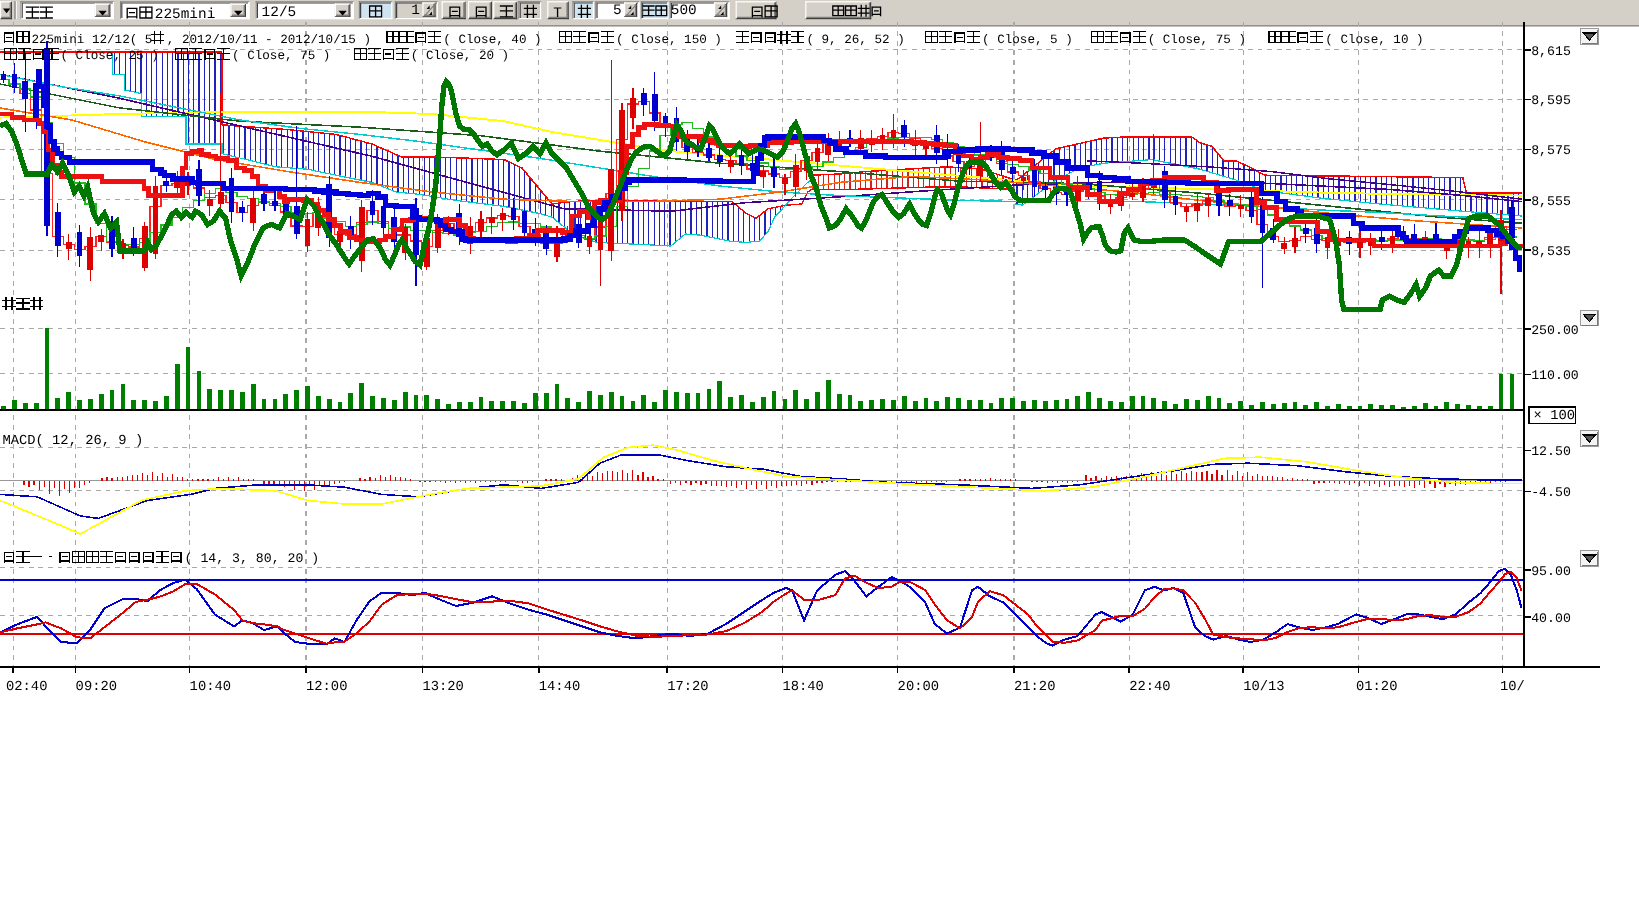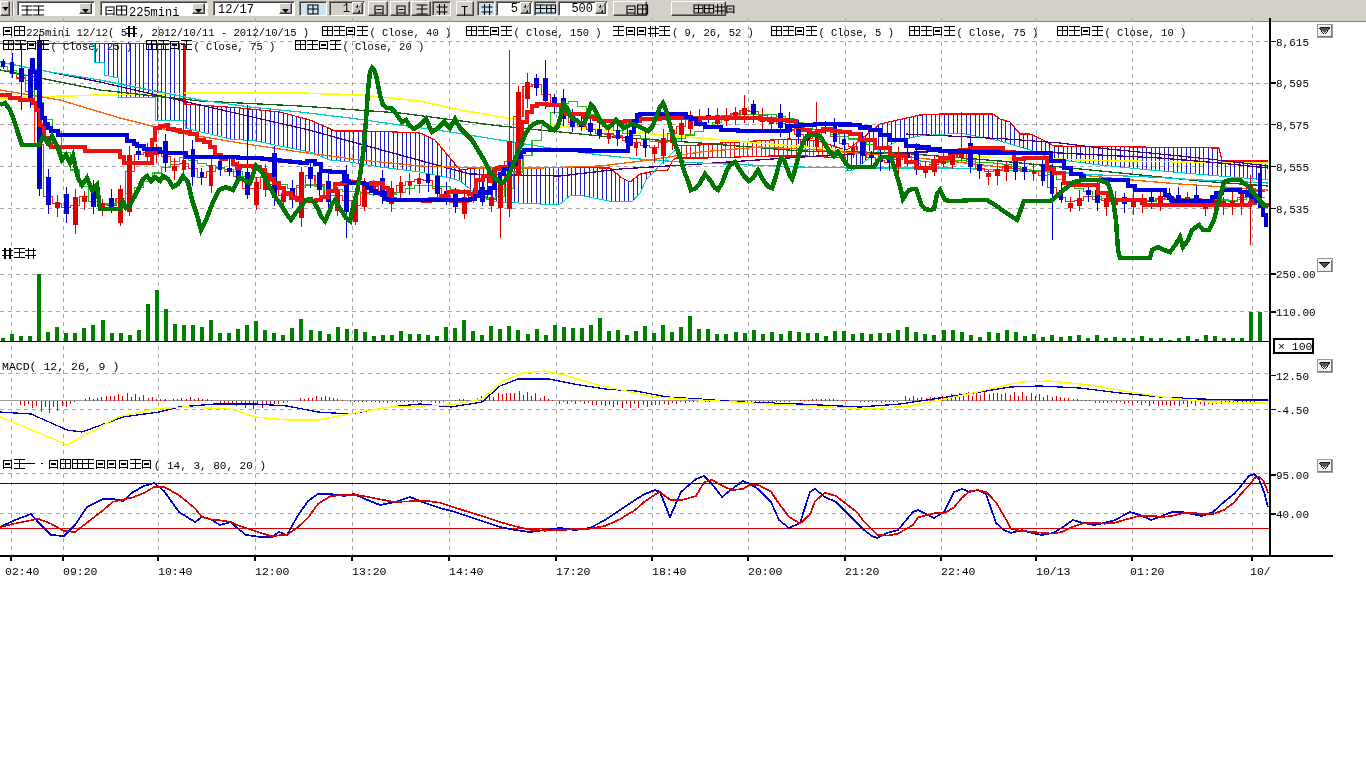--- a/index.html
+++ b/index.html
@@ -25,21 +25,21 @@
       <div style="margin:1px 0 0 3px"><svg width="25" height="13" style="position:relative;top:0px;display:inline-block;vertical-align:top">
           <path d="M1.5,3.0h9 M2.0,2.5v9 M10.0,2.5v9 M1.5,10.0h9 M3.5,6.5h5 M12.6,2.0h10v9h-10z M17.6,2.0v9 M12.6,6.0h10" fill="none" stroke="#000" stroke-width="1.1"></path>
         </svg><span style="font:12px 'Liberation Mono',monospace;position:relative;top:-2px">225mini</span></div>
     </div>
     <div style="position:absolute;left:192px;top:3px;width:13px;height:11px;background:#d4d0c8;border-top:1px solid #fff;border-left:1px solid #fff;border-right:1px solid #404040;border-bottom:1px solid #404040;box-shadow:inset -1px -1px 0 #808080;">
       <svg width="11" height="9" style="display:block;margin:2px auto 0">
         <path d="M2,3 h7 l-3.5,4 z" fill="#000"></path>
       </svg>
     </div>
     <div style="position:absolute;left:213px;top:1px;width:82px;height:15px;background:#fff;border-top:1px solid #808080;border-left:1px solid #808080;border-right:1px solid #fff;border-bottom:1px solid #fff;box-shadow:inset 1px 1px 0 #404040;;padding-top:1px">
-      <div style="margin:0 0 0 4px;font:12px 'Liberation Mono',monospace">12/17</div>
+      <div style="margin:0 0 0 4px;font:12px 'Liberation Mono',monospace">12/5</div>
     </div>
     <div style="position:absolute;left:279px;top:3px;width:13px;height:11px;background:#d4d0c8;border-top:1px solid #fff;border-left:1px solid #fff;border-right:1px solid #404040;border-bottom:1px solid #404040;box-shadow:inset -1px -1px 0 #808080;">
       <svg width="11" height="9" style="display:block;margin:2px auto 0">
         <path d="M2,3 h7 l-3.5,4 z" fill="#000"></path>
       </svg>
     </div>
     <div style="position:absolute;left:299px;top:1px;width:28px;height:15px;background:#cfe4f0;border-top:1px solid #808080;border-left:1px solid #808080;border-right:1px solid #fff;border-bottom:1px solid #fff;box-shadow:inset 1px 1px 0 #404040;">
       <div style="margin:1px 0 0 7px"><svg width="12" height="13" style="position:relative;top:0px;display:inline-block;vertical-align:top">
           <path d="M1.0,2.0h10v9h-10z M6.0,2.0v9 M1.0,6.0h10" fill="none" stroke="#000" stroke-width="1.1"></path>
         </svg></div>
@@ -91,21 +91,21 @@
         <path d="M2.5,4.5 l2.5,-3 l0,3 z" fill="#000"></path>
         <path d="M4.5,9.5 l2.5,-3 l0,3 z" fill="#000"></path>
       </svg>
     </div>
     <div style="position:absolute;left:534px;top:1px;width:23px;height:15px;background:#cfe4f0;border-top:1px solid #808080;border-left:1px solid #808080;border-right:1px solid #fff;border-bottom:1px solid #fff;box-shadow:inset 1px 1px 0 #404040;">
       <div style="margin:1px 0 0 0px"><svg width="23" height="12" style="position:relative;top:0px;display:inline-block;vertical-align:top">
           <path d="M0.5,2.0h10 M0.5,5.5h10 M0.5,10.0h10 M5.5,1.5v9 M11.6,2.0h9v8h-9z M16.1,2.0v8 M11.6,5.5h9" fill="none" stroke="#000" stroke-width="1.1"></path>
         </svg></div>
     </div>
     <div style="position:absolute;left:558px;top:1px;width:50px;height:15px;background:#fff;border-top:1px solid #808080;border-left:1px solid #808080;border-right:1px solid #fff;border-bottom:1px solid #fff;box-shadow:inset 1px 1px 0 #404040;">
-      <div style="text-align:right;margin-right:14px;font:12px 'Liberation Mono',monospace">500</div>
+      <div style="margin-right:14px;font:12px 'Liberation Mono',monospace">500</div>
     </div>
     <div style="position:absolute;left:595px;top:2px;width:11px;height:12px;background:#d4d0c8;border-top:1px solid #fff;border-left:1px solid #fff;border-right:1px solid #404040;border-bottom:1px solid #404040;box-shadow:inset -1px -1px 0 #808080;">
       <svg width="10" height="11" style="display:block">
         <path d="M1,10 L9,1" stroke="#808080" stroke-width="1"></path>
         <path d="M2.5,4.5 l2.5,-3 l0,3 z" fill="#000"></path>
         <path d="M4.5,9.5 l2.5,-3 l0,3 z" fill="#000"></path>
       </svg>
     </div>
     <div style="position:absolute;left:613px;top:1px;width:34px;height:15px;background:#d4d0c8;border-top:1px solid #fff;border-left:1px solid #fff;border-right:1px solid #404040;border-bottom:1px solid #404040;box-shadow:inset -1px -1px 0 #808080;">
       <div style="margin:1px 0 0 11px"><svg width="25" height="13" style="position:relative;top:0px;display:inline-block;vertical-align:top">

